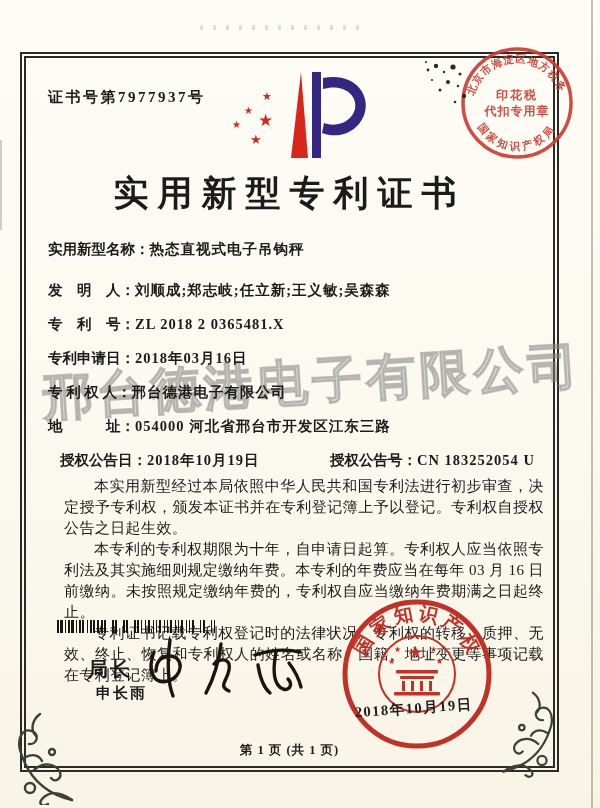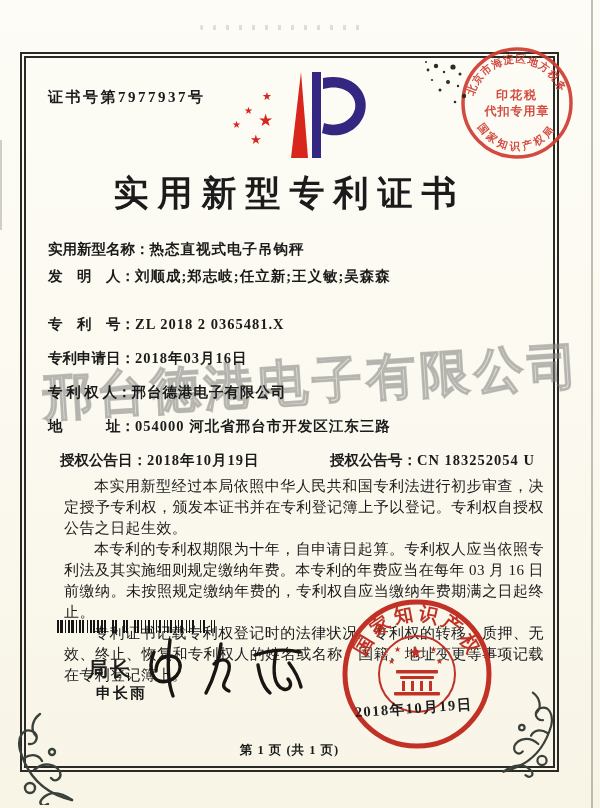--- a/index.html
+++ b/index.html
@@ -97,21 +97,21 @@
   </g>
 </svg>
 
 <div class="abs title">实用新型专利证书</div>
 
 <div class="abs watermark">邢台德港电子有限公司</div>
 
 <div class="abs field-row" style="top:240px;">
   <span>实用新型名称：</span><span class="val">热态直视式电子吊钩秤</span>
 </div>
-<div class="abs field-row" style="top:267px;">
+<div class="abs field-row" style="top:281px;">
   <span>发　明　人：</span><span class="val">刘顺成;郑志岐;任立新;王义敏;吴森森</span>
 </div>
 <div class="abs field-row" style="top:315px;">
   <span>专　利　号：</span><span class="val">ZL 2018 2 0365481.X</span>
 </div>
 <div class="abs field-row" style="top:349px;">
   <span>专利申请日：</span><span class="val">2018年03月16日</span>
 </div>
 <div class="abs field-row" style="top:383px;">
   <span>专 利 权 人：</span><span class="val">邢台德港电子有限公司</span>

